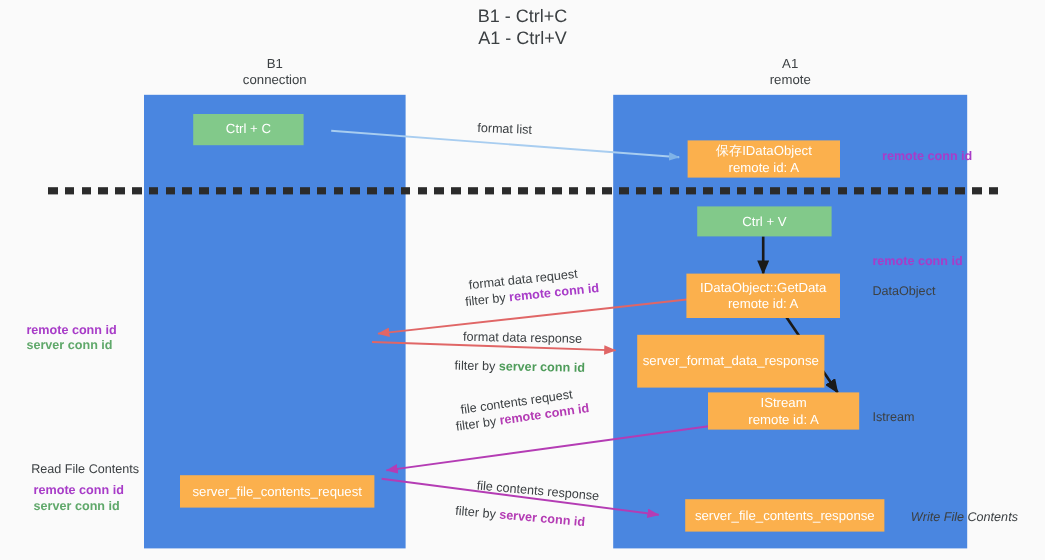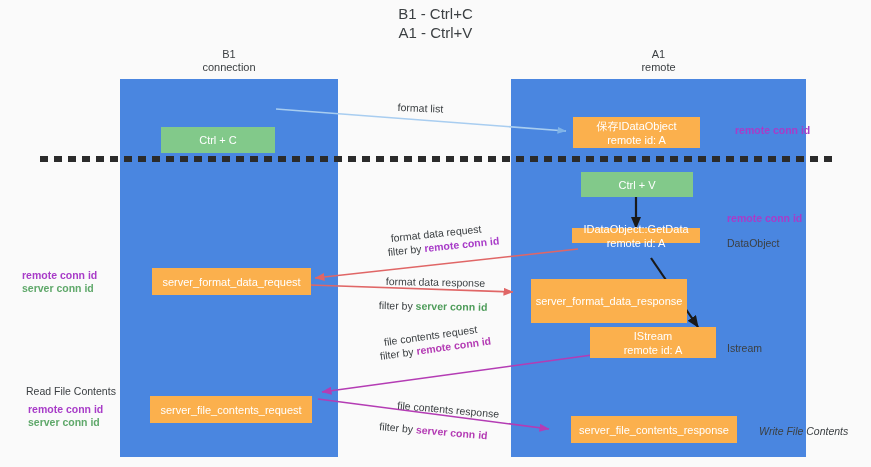--- a/index.html
+++ b/index.html
@@ -159,41 +159,38 @@
     <line x1="310" y1="285" x2="513" y2="292" stroke="#e06666" stroke-width="1.6" marker-end="url(#ah-red)"></line>
 
     <line x1="651" y1="258" x2="698" y2="327" stroke="#1a1a1a" stroke-width="2.2" marker-end="url(#ah-black)"></line>
 
     <line x1="592" y1="355" x2="322" y2="392" stroke="#b43cb4" stroke-width="1.6" marker-end="url(#ah-magenta)"></line>
 
     <line x1="318" y1="399" x2="549" y2="429" stroke="#b43cb4" stroke-width="1.6" marker-end="url(#ah-magenta)"></line>
   </svg>
 
   <div id="boxes">
-    <div class="node green" style="left:161px; top:95px; width:114px; height:26px;margin-top:32px;">
+    <div class="node green" style="left:161px; top:95px; width:92px; height:26px;">
       <span>Ctrl + C</span>
     </div>
 
     <div class="node orange" style="left:573px; top:117px; width:127px; height:31px;">
       <span>保存IDataObject</span>
       <span class="sub">remote id: A</span>
     </div>
 
     <div class="node green" style="left:581px; top:172px; width:112px; height:25px;">
       <span>Ctrl + V</span>
     </div>
 
-    <div class="node orange" style="left:572px; top:228px; width:128px; height:15px;">
+    <div class="node orange" style="left:572px; top:228px; width:128px; height:37px;">
       <span>IDataObject::GetData</span>
       <span class="sub">remote id: A</span>
     </div>
 
-    <div class="node orange" style="left:152px; top:268px; width:159px; height:27px;">
-      <span>server_format_data_request</span>
-    </div>
 
     <div class="node orange" style="left:531px; top:279px; width:156px; height:44px;">
       <span>server_format_data_response</span>
     </div>
 
     <div class="node orange" style="left:590px; top:327px; width:126px; height:31px;">
       <span>IStream</span>
       <span class="sub">remote id: A</span>
     </div>
 

